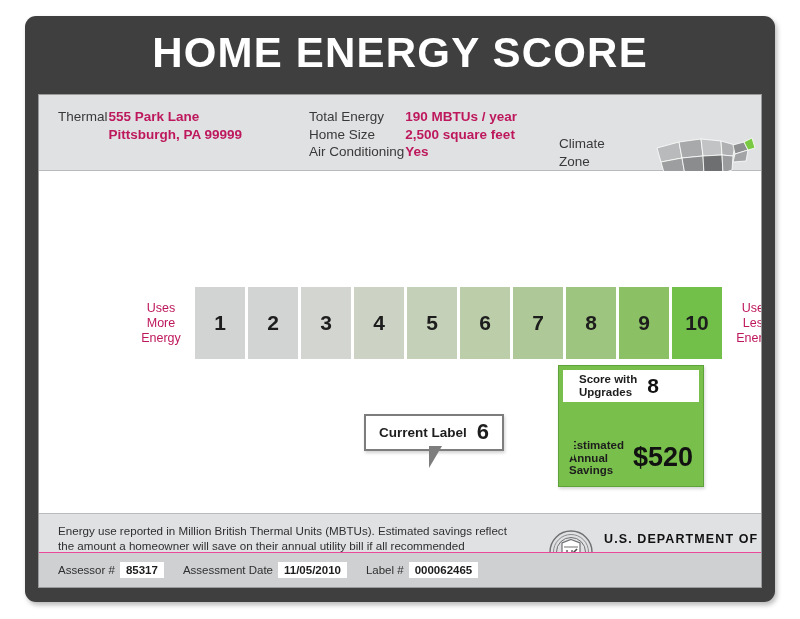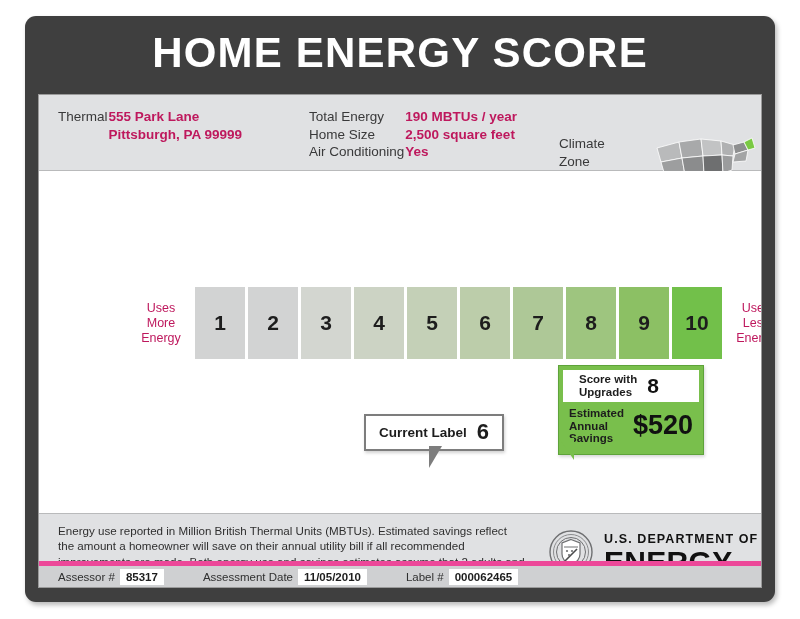--- a/index.html
+++ b/index.html
@@ -70,21 +70,21 @@
   #upgrade-callout{
     position:absolute;left:519px;top:194px;width:146px;
     background:#79bf4c;border:1px solid #5ea33a;box-sizing:border-box;
     padding:4px;box-shadow:1px 2px 3px rgba(0,0,0,.16);
   }
   #upgrade-top{
     background:#ffffff;display:flex;align-items:center;padding:3px 6px 4px 16px;
   }
   #upgrade-top .uc-label{font-size:11.5px;font-weight:bold;color:#1d1d1d;line-height:12.5px;}
   #upgrade-top .uc-value{font-size:21px;font-weight:bold;color:#111;margin-left:10px;line-height:1;}
-  #upgrade-bottom{display:flex;align-items:center;padding:5px 6px 5px 6px;}
+  #upgrade-bottom{display:flex;align-items:center;padding:5px 6px 5px 6px;margin-top:32px;}
   #upgrade-bottom .uc-label{font-size:11.5px;font-weight:bold;color:#1d1d1d;line-height:12.5px;}
   #upgrade-bottom .uc-value{font-size:27px;font-weight:bold;color:#111;margin-left:9px;line-height:1;}
   #upgrade-tail{
     position:absolute;left:520px;top:267px;width:0;height:0;
     border-right:15px solid #79bf4c;border-bottom:22px solid transparent;
   }
 
   #tooltip-callout{
     position:absolute;left:564px;top:381px;
     background:#ffffff;border:1px solid #b7b7b7;padding:6px 11px 7px 11px;
@@ -105,23 +105,23 @@
     position:absolute;left:19px;top:9px;width:468px;
     font-size:11.6px;color:#2f2f2f;line-height:15.3px;
   }
   #doe-logo{position:absolute;left:510px;top:16px;display:flex;align-items:center;}
   #doe-text{margin-left:11px;}
   #doe-top{font-size:12.5px;font-weight:bold;color:#111;letter-spacing:1.1px;line-height:14px;}
   #doe-bottom{font-size:30px;font-weight:bold;color:#111;letter-spacing:.3px;line-height:31px;}
 
   
   #meta-bar{
-    position:absolute;left:0;bottom:0;width:100%;height:26px;
-    background:#cfd0d2;border-top:5px solid #ec4899;box-sizing:border-box;
-    display:flex;align-items:center;padding-left:19px;gap:20px;
+    position:absolute;left:0;bottom:0;width:100%;height:35px;
+    background:#cfd0d2;border-top:1px solid #ec4899;box-sizing:border-box;
+    display:flex;align-items:center;padding-left:19px;
   }
   .meta-item{display:flex;align-items:center;margin-right:19px;}
   .meta-label{font-size:11.5px;color:#2f2f2f;}
   .meta-value{
     font-size:11.5px;font-weight:bold;color:#1d1d1d;background:#ffffff;
     padding:2px 6px;margin-left:5px;
   }
 </style>
 </head>
 <body>

